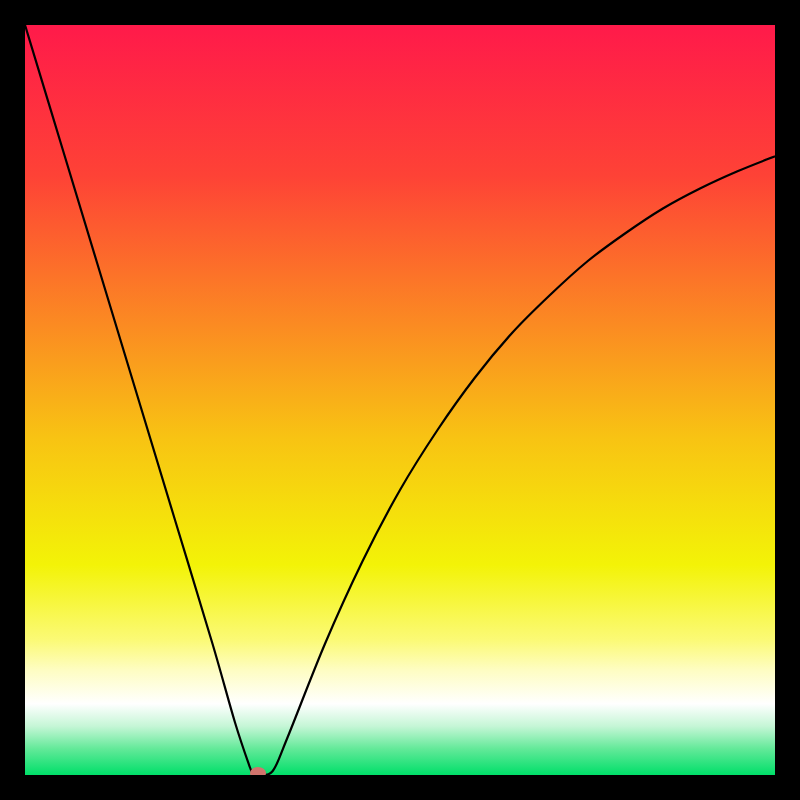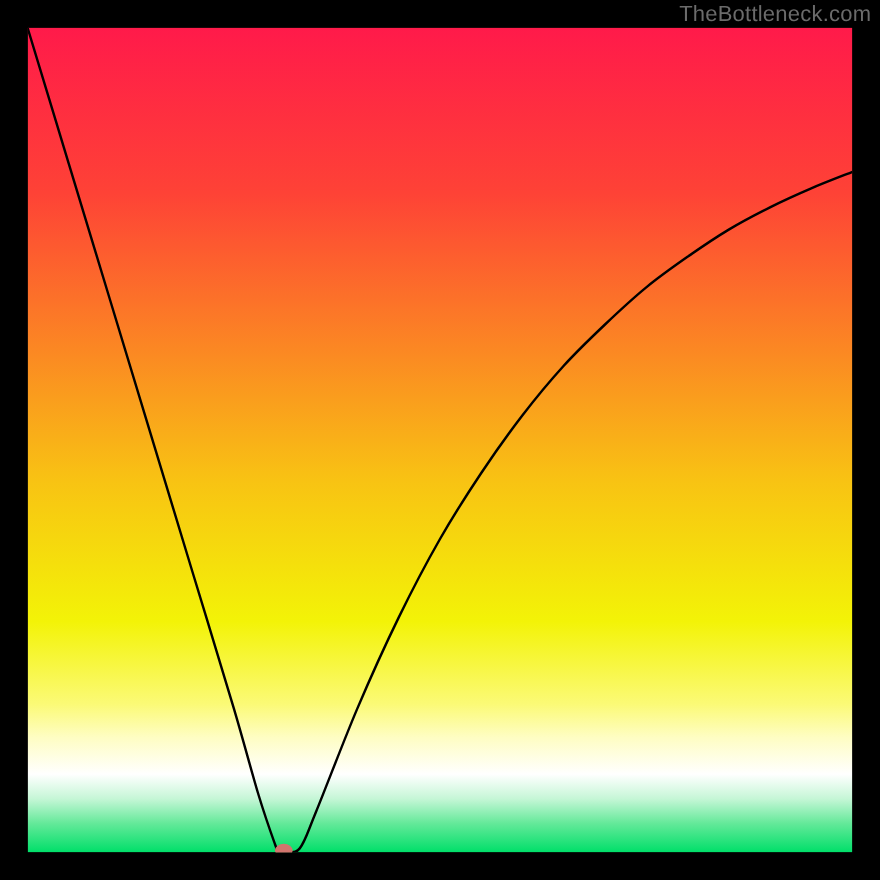--- a/index.html
+++ b/index.html
@@ -70,14 +70,13 @@
             <stop offset="93.5%" stop-color="#c5f6d6"></stop>
             <stop offset="96.5%" stop-color="#63e999"></stop>
             <stop offset="100%" stop-color="#00df69"></stop>
           </linearGradient>
       </defs>
       <rect x="0" y="0" width="750" height="750" fill="url(#bg-grad)"></rect>
       <path id="curve-path" fill="none" stroke="#000" stroke-width="2.2" d="M 0 0 C 6.25 20.625 25 82.5 37.5 123.75 C 50 165 62.5 206.24999999999994 75 247.49999999999994 C 87.5 288.74999999999994 100 330 112.5 371.25 C 125 412.5 137.5 453.75 150 495 C 162.5 536.25 177.5 585 187.5 618.75 C 197.5 652.5 203.75000000000003 676.875 210.00000000000003 697.5 C 216.25000000000003 718.125 221.875 733.75 225 742.5 C 228.125 751.25 227.5 748.75 228.75 750 C 230 751.25 229.375 750.625 232.5 750 C 235.625 749.375 242.5 752.5 247.5 746.25 C 252.5 740 253.75 733.75 262.5 712.5 C 271.25 691.25 287.5 648.125 300 618.75 C 312.5 589.375 325 561.875 337.5 536.25 C 350 510.625 362.5 486.875 375 465 C 387.5 443.125 400.00000000000006 423.75 412.50000000000006 405 C 425.00000000000006 386.25 437.5 368.75 450 352.5 C 462.5 336.25 475 321.25 487.5 307.5 C 500 293.75 512.5 281.875 525 270 C 537.5 258.125 550 246.5 562.5 236.25 C 575 226 587.5 217.25 600 208.5 C 612.5 199.75 625 191.25 637.5 183.75 C 650 176.25 662.5 169.75 675 163.5 C 687.5 157.25 700 151.625 712.5 146.25 C 725 140.875 743.75 133.75 750 131.25"></path>
     </svg>
     <div id="marker" class="marker" style="left: 224.5px; top: 742px;"></div>
   </div>
-  <div class="attribution">TheBottleneck.com</div>
 </div>
 
 </body></html>

